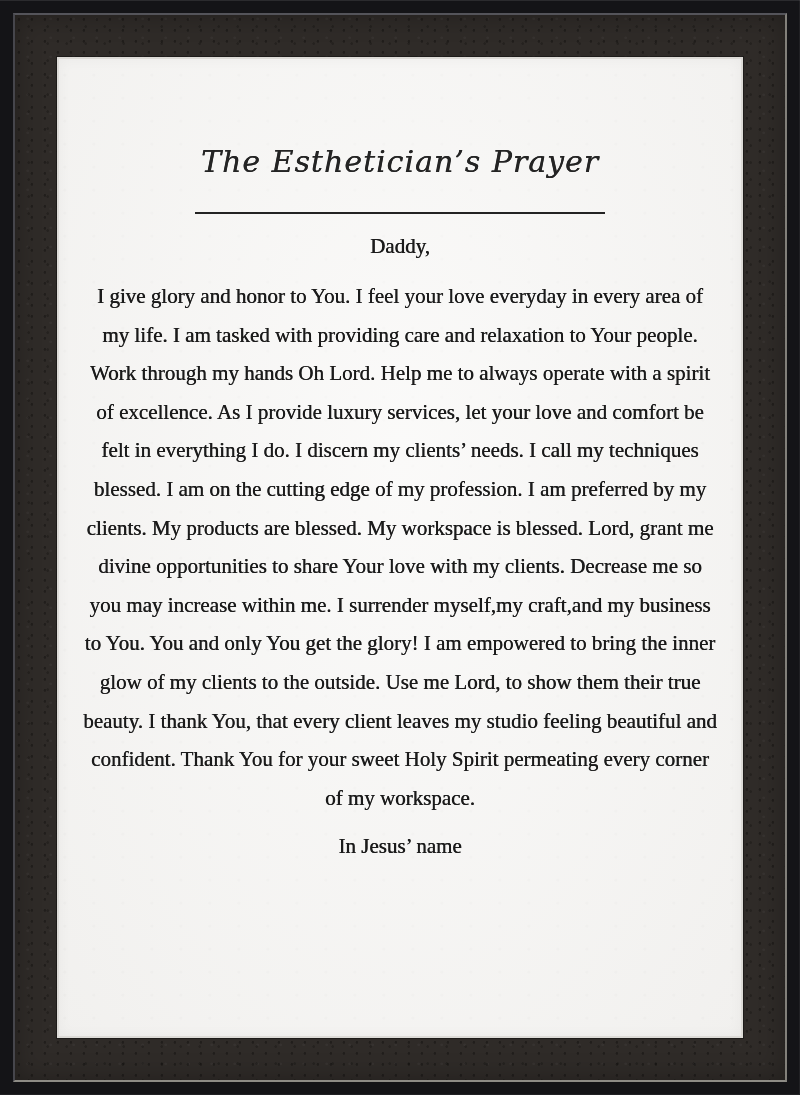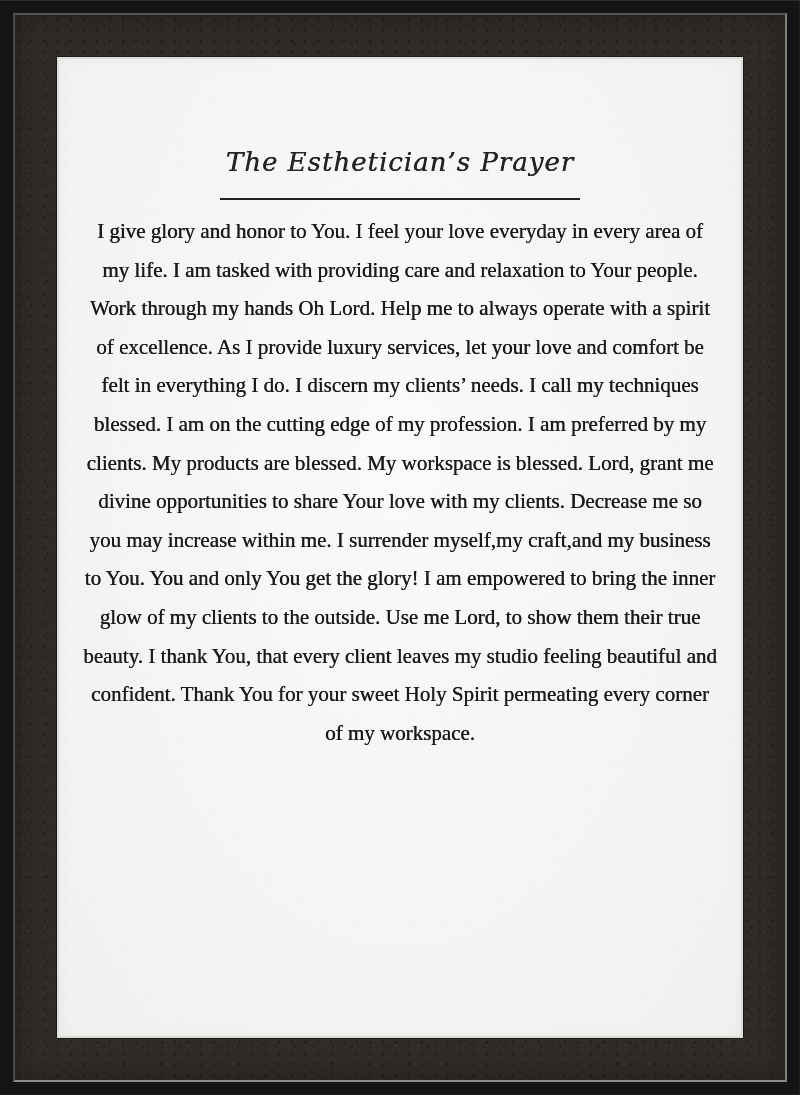--- a/index.html
+++ b/index.html
@@ -57,26 +57,26 @@
   }
 
   .title-wrap {
     margin-top: 72px;
     line-height: 62px;
   }
   .prayer-title {
     display: inline-block;
     font-family: "DejaVu Serif", "Liberation Serif", serif;
     font-style: italic;
-    font-size: 26px;
+    font-size: 30px;
     font-weight: 400;
     letter-spacing: 1px;
     color: #242424;
     border-bottom: 2px solid #232323;
-    padding: 0 6px 5px 6px;
+    padding: 0 6px 19px 6px;
     text-shadow: 0.3px 0 0 currentColor;
   }
 
   .salutation {
     margin-top: 13px;
     font-size: 21px;
     line-height: 38px;
     text-shadow: 0.35px 0 0 currentColor;
   }
 
@@ -101,21 +101,23 @@
 
 <div class="frame">
   <div class="liner">
     <div class="mat">
       <div class="paper">
 
         <div class="title-wrap">
           <span class="prayer-title">The Esthetician’s Prayer</span>
         </div>
 
+        <div class="salutation">Daddy,</div>
 
         <div class="prayer-body">I give glory and honor to You. I feel your love everyday in every area of my life. I am tasked with providing care and relaxation to Your people. Work through my hands Oh Lord. Help me to always operate with a spirit of excellence. As I provide luxury services, let your love and comfort be felt in everything I do. I discern my clients’ needs. I call my techniques blessed. I am on the cutting edge of my profession. I am preferred by my clients. My products are blessed. My workspace is blessed. Lord, grant me divine opportunities to share Your love with my clients. Decrease me so you may increase within me. I surrender myself,my craft,and my business to You. You and only You get the glory! I am empowered to bring the inner glow of my clients to the outside. Use me Lord, to show them their true beauty. I thank You, that every client leaves my studio feeling beautiful and confident. Thank You for your sweet Holy Spirit permeating every corner of my workspace.</div>
 
+        <div class="closing-line">In Jesus’ name</div>
 
 
       </div>
     </div>
   </div>
 </div>
 
 </body></html>

